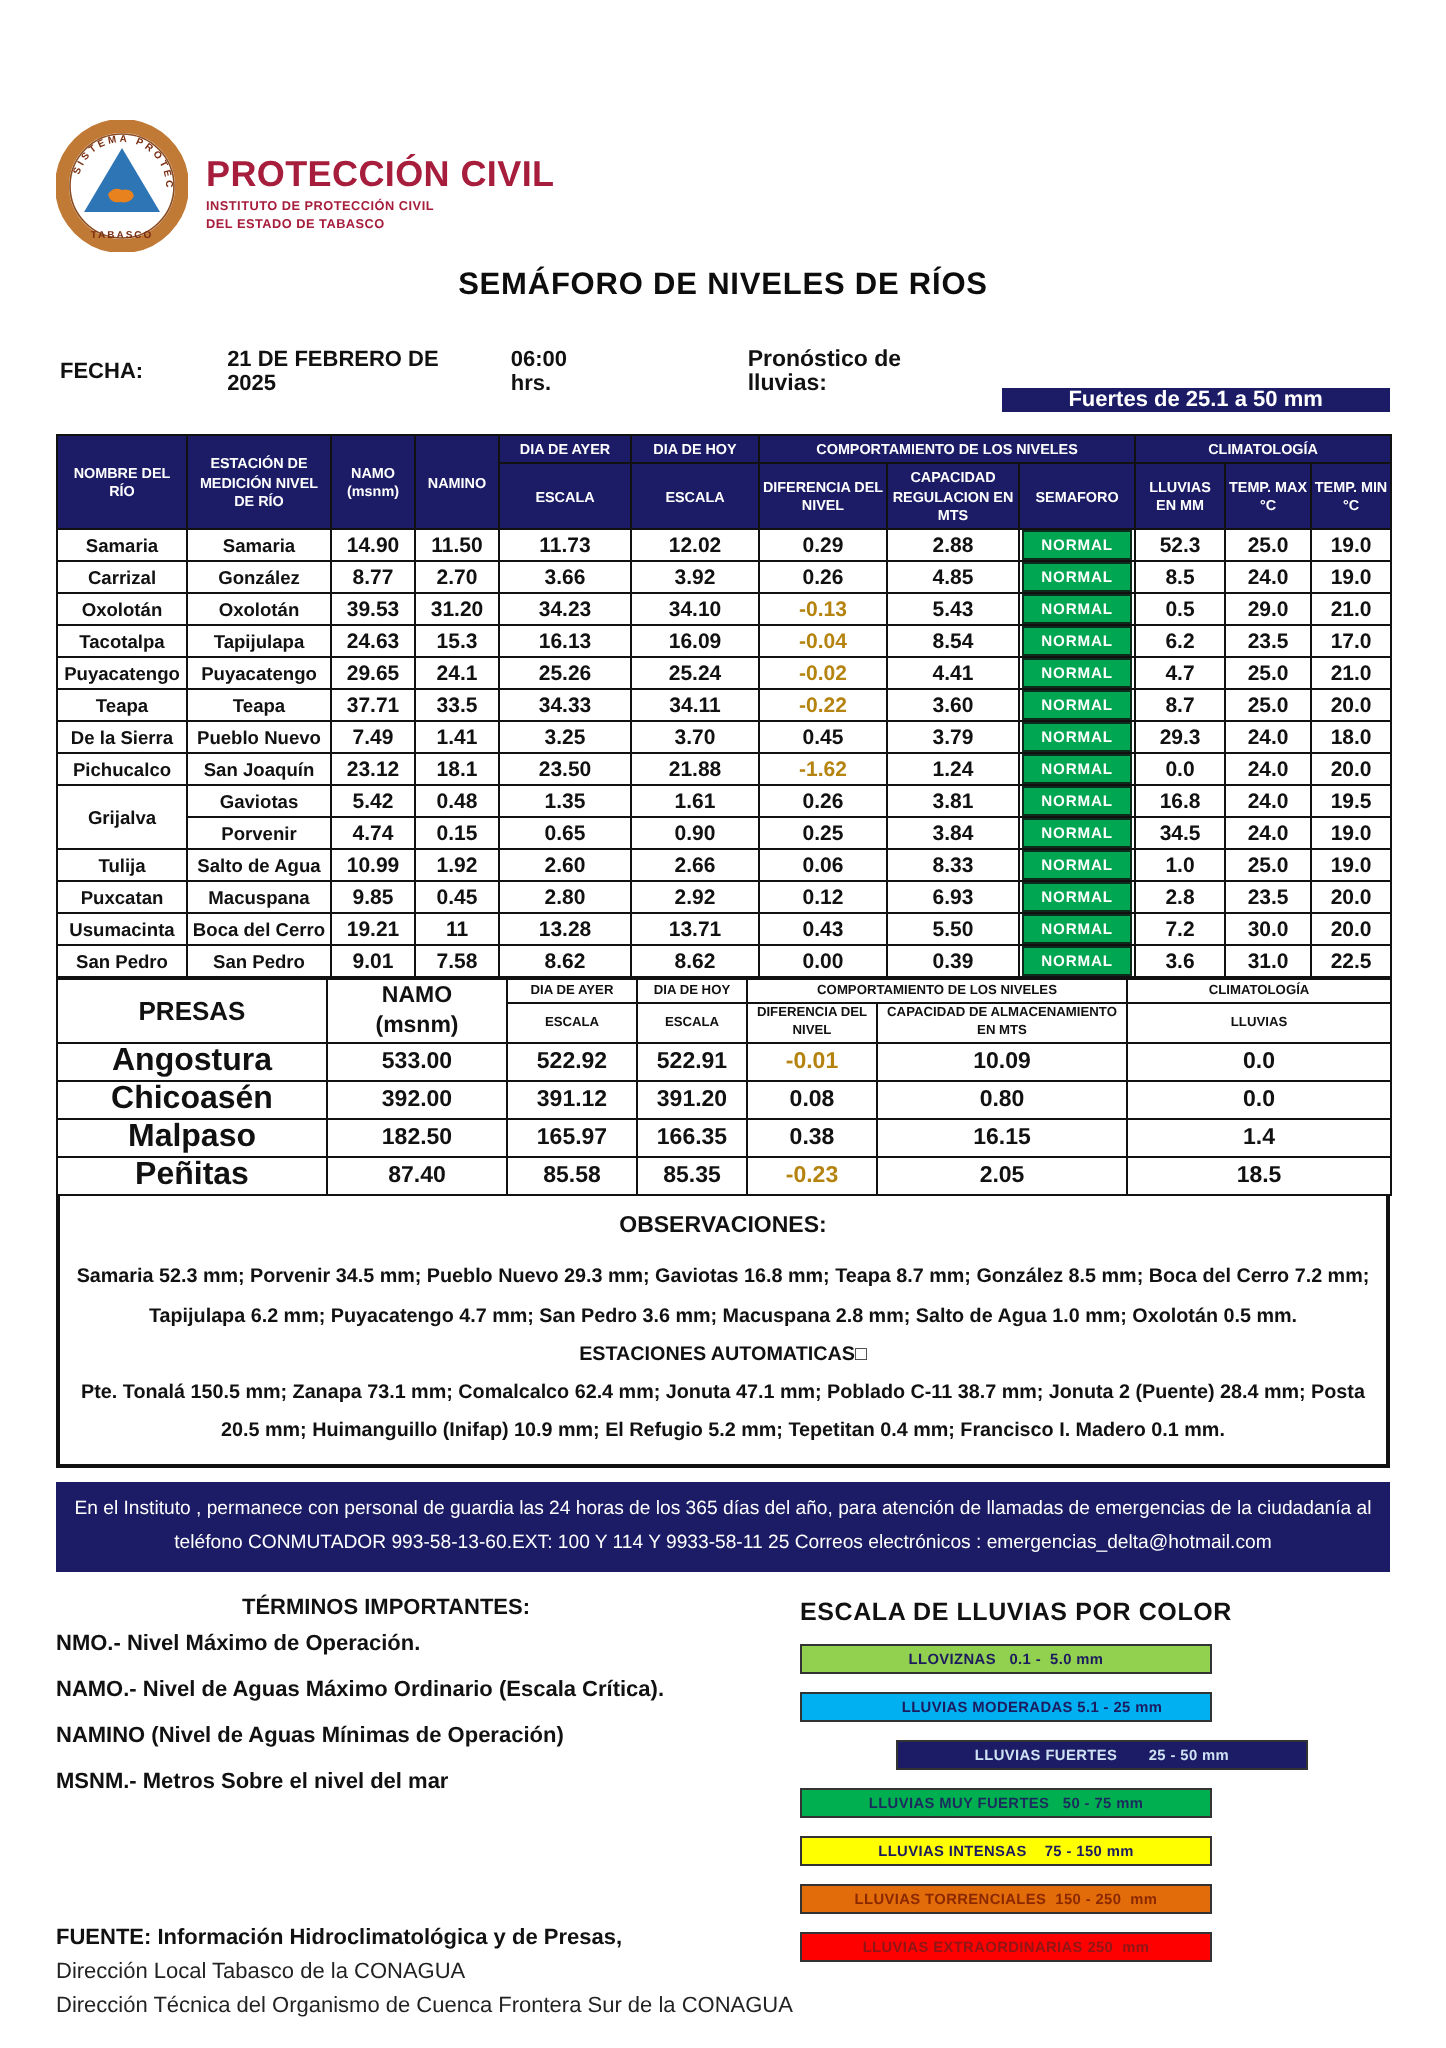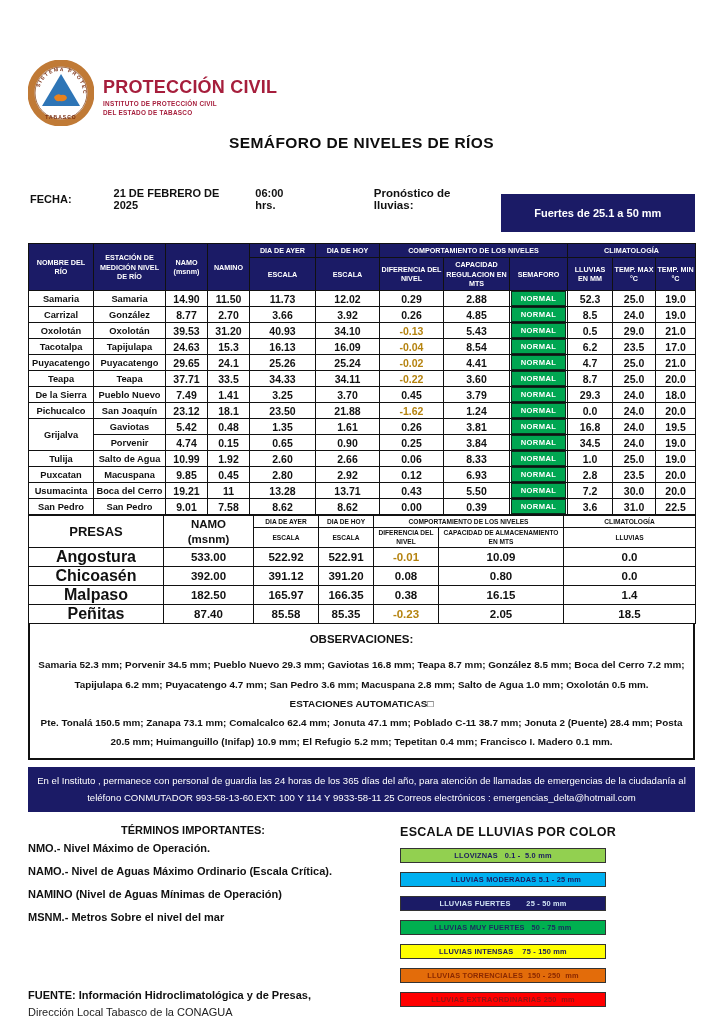--- a/index.html
+++ b/index.html
@@ -21,21 +21,21 @@
 
   .doc-title { text-align:center; font-weight:800; font-size:15.5px; letter-spacing:.4px; margin-top:8px; color:#0d0d0d; }
 
   
   .dateline { display:flex; align-items:center; margin-top:14px; font-weight:700; font-size:11px; }
   .dl-fecha { margin-left:2px; }
   .dl-date { margin-left:42px; }
   .dl-time { margin-left:16px; }
   .dl-flabel { margin-left:70px; font-size:11.5px; }
   .dl-fbox { margin-left:14px; background:#1b1b66; color:#fff; font-weight:700; font-size:11px;
-             padding:13px 0; width:206px; text-align:center;margin-top:28px; }
+             padding:0 0; width:206px; text-align:center;margin-top:28px; }
 
   
   table { border-collapse:collapse; table-layout:fixed; width:667px; }
   .rivers { margin-top:11px; }
   .rivers th, .rivers td { border:1.5px solid #111; }
   .rivers thead th { background:#1b1b66; color:#fff; font-size:7.2px; font-weight:700; padding:2px 1px; line-height:1.3; }
   .rivers tbody td { height:16px; text-align:center; padding:0 1px; }
   td.lbl { font-weight:700; font-size:9.3px; }
   td.num { font-weight:700; font-size:10.5px; font-family:"Liberation Sans",sans-serif; }
   td.num.neg { color:#b5830f; }
@@ -186,21 +186,21 @@
             </td>
             <td class="num">8.5</td>
             <td class="num">24.0</td>
             <td class="num">19.0</td>
           </tr>
           <tr>
             <td class="lbl">Oxolotán</td>
             <td class="lbl">Oxolotán</td>
             <td class="num">39.53</td>
             <td class="num">31.20</td>
-            <td class="num">40.93</td>
+            <td class="num">34.23</td>
             <td class="num">34.10</td>
             <td class="num neg">-0.13</td>
             <td class="num">5.43</td>
             <td class="sem">
               <span class="badge" style="background: rgb(0, 166, 81);">NORMAL</span>
             </td>
             <td class="num">0.5</td>
             <td class="num">29.0</td>
             <td class="num">21.0</td>
           </tr>
@@ -475,21 +475,21 @@
           <div class="s1">FUENTE: Información Hidroclimatológica y de Presas,</div>
           <div class="s2">Dirección Local Tabasco de la CONAGUA</div>
           <div class="s2">Dirección Técnica del Organismo de Cuenca Frontera Sur de la CONAGUA</div>
         </div>
       </div>
       <div class="bcol-right">
         <div class="scale-title">ESCALA DE LLUVIAS POR COLOR</div>
         <div class="scale-list">
             <div class="bar" style="background: rgb(146, 208, 80); color: rgb(27, 27, 94);">LLOVIZNAS   0.1 -  5.0 mm</div>
             <div class="bar" style="background: rgb(0, 176, 240); color: rgb(27, 27, 94); padding-left: 26px;">LLUVIAS MODERADAS 5.1 - 25 mm</div>
-            <div class="bar" style="background: rgb(27, 27, 102); color: rgb(207, 226, 243);">LLUVIAS FUERTES       25 - 50 mm</div>
+            <div class="bar" style="background: rgb(27, 27, 102); color: rgb(207, 226, 243); margin-left: 48px;">LLUVIAS FUERTES       25 - 50 mm</div>
             <div class="bar" style="background: rgb(0, 176, 80); color: rgb(27, 43, 94);">LLUVIAS MUY FUERTES   50 - 75 mm</div>
             <div class="bar" style="background: rgb(255, 255, 0); color: rgb(27, 27, 94);">LLUVIAS INTENSAS    75 - 150 mm</div>
             <div class="bar" style="background: rgb(227, 108, 10); color: rgb(138, 40, 0);">LLUVIAS TORRENCIALES  150 - 250  mm</div>
             <div class="bar" style="background: rgb(255, 0, 0); color: rgb(143, 22, 22);">LLUVIAS EXTRAORDINARIAS 250  mm</div>
           </div>
       </div>
     </div>
 
   </div>
 </div>

